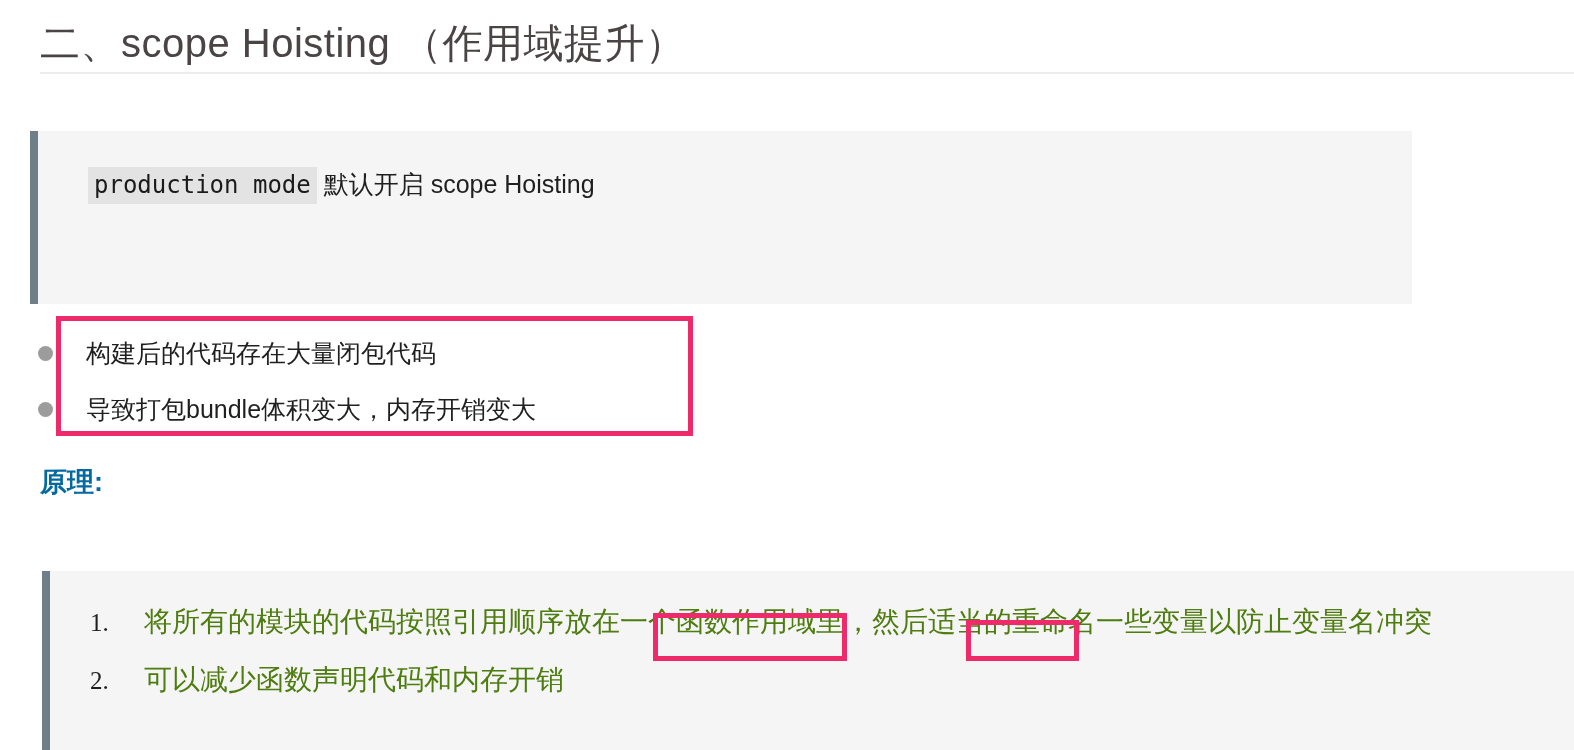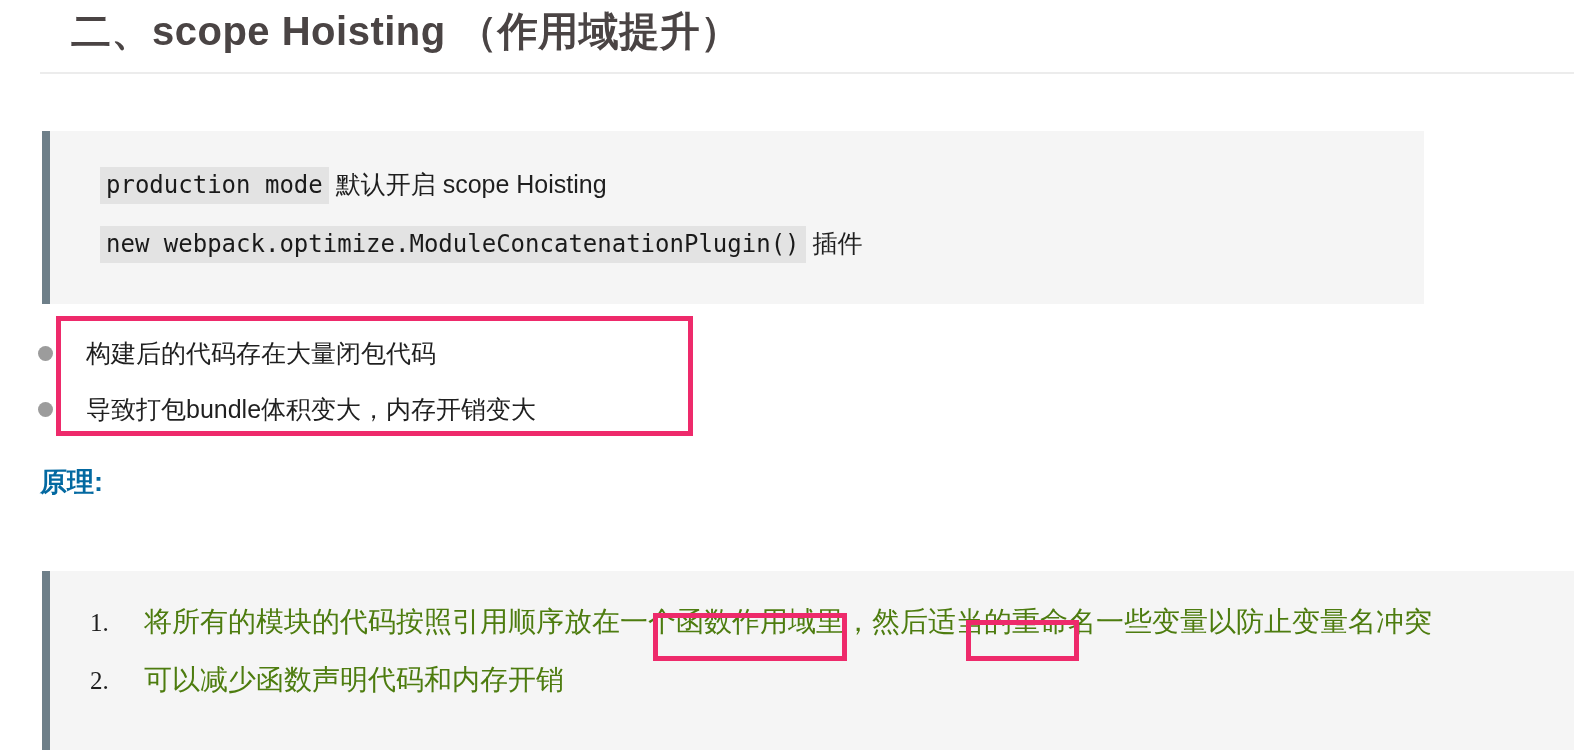--- a/index.html
+++ b/index.html
@@ -12,42 +12,41 @@
     background: #ffffff;
     font-family: "Liberation Sans", "DejaVu Sans", sans-serif;
     overflow: hidden;
     position: relative;
   }
 
   
   .doc-title {
     position: absolute;
     left: 40px;
-    top: 4px;
+    top: 16px;
     font-size: 40px;
-    font-weight: bold;
+    font-weight: normal;
     color: #4a4444;
     letter-spacing: 0.5px;
     white-space: nowrap;
     line-height: 54px;
-    margin-left: 31px;
   }
   .title-rule {
     position: absolute;
     left: 40px;
     top: 72px;
     width: 1534px;
     height: 2px;
     background: #ececec;
   }
 
   
   .quote-one {
     position: absolute;
-    left: 42px;
+    left: 30px;
     top: 131px;
     width: 1382px;
     height: 173px;
     background: #f5f5f5;
     border-left: 8px solid #6e7f89;
     box-sizing: border-box;
   }
   .quote-line {
     position: absolute;
     white-space: nowrap;
@@ -159,23 +158,20 @@
 </style>
 </head>
 <body>
 
 <div class="doc-title">二、scope Hoisting （作用域提升）</div>
 <div class="title-rule"></div>
 
 <div class="quote-one">
   <div class="quote-line l1">
     <code class="chip">production mode</code><span class="cjk-after"> 默认开启 scope Hoisting</span>
-  </div>
-  <div class="quote-line l2">
-    <code class="chip">new webpack.optimize.ModuleConcatenationPlugin()</code><span class="cjk-after"> 插件</span>
   </div>
 </div>
 
 <div class="bullet-list">
   <div class="bullet-row">
     <span class="bullet-dot"></span>
     <span class="bullet-text">构建后的代码存在大量闭包代码</span>
   </div>
   <div class="bullet-row">
     <span class="bullet-dot"></span>

